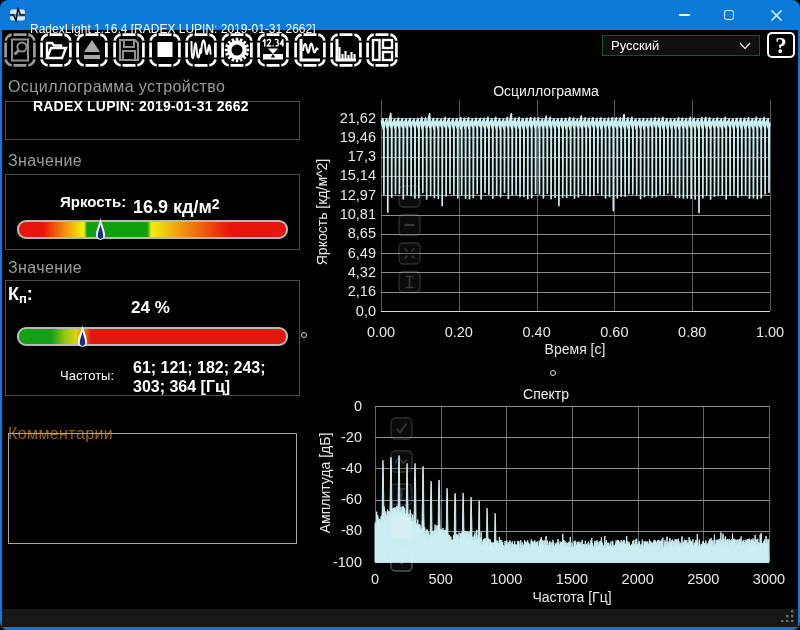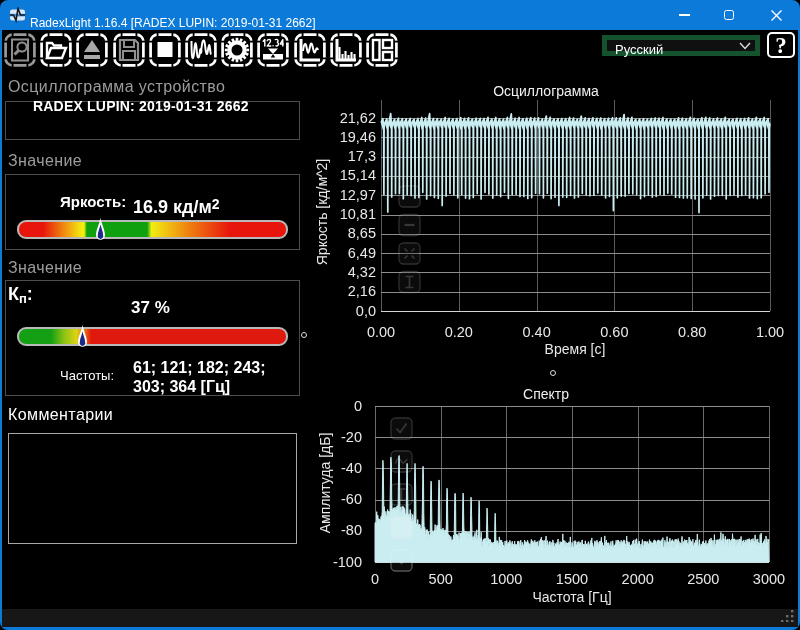--- a/index.html
+++ b/index.html
@@ -1,19 +1,19 @@
 <!DOCTYPE html>
 <html><head><meta charset="utf-8"><style>*{margin:0;padding:0;box-sizing:border-box}body{width:800px;height:630px;background:#000;font-family:"Liberation Sans",sans-serif;position:relative;overflow:hidden}.abs{position:absolute}</style></head><body>
 <div class="abs" style="left:0;top:0;width:800px;height:30px;background:#0c7ad8;border-radius:8px 8px 0 0"></div>
 <svg class="abs" style="left:9px;top:7px" width="17" height="16" viewBox="0 0 17 16">
     <rect x="1" y="2.5" width="15" height="11" rx="2.5" fill="#d9e8f9"></rect>
     <rect x="1" y="6.8" width="15" height="2.6" fill="#4a8fd4"></rect>
     <path d="M1,8 L4.5,8 L7,13.5 L9,1.5 L11.5,8 L16,8" fill="none" stroke="#141a22" stroke-width="1.6"></path>
   </svg>
-<div class="abs" style="left:30px;top:16px;font-size:12px;color:#fff">RadexLight 1.16.4 [RADEX LUPIN: 2019-01-31 2662]</div>
+<div class="abs" style="left:30px;top:22px;font-size:12px;color:#fff">RadexLight 1.16.4 [RADEX LUPIN: 2019-01-31 2662]</div>
 <div class="abs" style="left:679px;top:14px;width:11px;height:1.6px;background:#fff"></div>
 <div class="abs" style="left:724px;top:10px;width:10px;height:10px;border:1.6px solid #fff;border-radius:2.5px"></div>
 <svg class="abs" style="left:771px;top:10px" width="11" height="11" viewBox="0 0 11 11">
     <path d="M0.5,0.5 L10.5,10.5 M10.5,0.5 L0.5,10.5" stroke="#fff" stroke-width="1.4"></path>
   </svg>
 <svg style="position:absolute;left:4px;top:33px" width="32" height="34" viewBox="0 0 32 34">
     <rect x="1.6" y="1.6" width="28.8" height="30.8" rx="7" fill="none" stroke="#9a9a9a" stroke-width="2.7"></rect>
     <rect x="7.7" y="0" width="1.8" height="5.0" fill="#000"></rect>
     <rect x="22.5" y="0" width="1.8" height="5.0" fill="#000"></rect>
     <rect x="7.7" y="29.0" width="1.8" height="5.0" fill="#000"></rect>
@@ -177,49 +177,49 @@
     <rect x="7.7" y="29.0" width="1.8" height="5.0" fill="#000"></rect>
     <rect x="22.5" y="29.0" width="1.8" height="5.0" fill="#000"></rect>
     <rect x="0" y="7.7" width="5.0" height="1.8" fill="#000"></rect>
     <rect x="27.0" y="7.7" width="5.0" height="1.8" fill="#000"></rect>
     <rect x="0" y="24.5" width="5.0" height="1.8" fill="#000"></rect>
     <rect x="27.0" y="24.5" width="5.0" height="1.8" fill="#000"></rect>
     <rect x="7" y="7" width="6.5" height="20" fill="none" stroke="#fff" stroke-width="2.4"></rect>
     <rect x="17" y="7" width="9" height="8" fill="none" stroke="#fff" stroke-width="2.4"></rect>
     <rect x="17" y="19" width="9" height="8" fill="none" stroke="#fff" stroke-width="2.4"></rect>
   </svg>
-<div class="abs" style="left:602px;top:35px;width:158px;height:21px;background:#101010;border:5px solid #14532d;color:#fff;font-size:13px;line-height:19px;padding-left:8px">Русский</div>
+<div class="abs" style="left:602px;top:35px;width:158px;height:21px;background:#101010;border:1px solid #14532d;color:#fff;font-size:13px;line-height:19px;padding-left:8px">Русский</div>
 <svg class="abs" style="left:739px;top:42px" width="12" height="8" viewBox="0 0 12 8">
     <path d="M1,1 L6,6.5 L11,1" stroke="#ddd" stroke-width="1.4" fill="none"></path>
   </svg>
 <div class="abs" style="left:767px;top:32px;width:28px;height:26px;border:2px solid #fff;border-radius:5px;color:#fff;font-size:23px;font-weight:bold;font-family:'Liberation Serif',serif;text-align:center;line-height:24px">?</div>
 <div class="abs" style="left:8px;top:78px;font-size:16px;letter-spacing:0.4px;color:#9c9c9c">Осциллограмма устройство</div>
 <div class="abs" style="left:5px;top:101px;width:295px;height:39px;border:1px solid #4d4d4d"></div>
 <div class="abs" style="left:33px;top:98px;font-size:14px;font-weight:bold;color:#fff;letter-spacing:0.2px">RADEX LUPIN: 2019-01-31 2662</div>
 <div class="abs" style="left:8px;top:152px;font-size:16px;letter-spacing:0.4px;color:#9c9c9c">Значение</div>
 <div class="abs" style="left:5px;top:174px;width:295px;height:76px;border:1px solid #4d4d4d"></div>
 <div class="abs" style="left:60px;top:193px;font-size:15px;font-weight:bold;color:#fff">Яркость:</div>
 <div class="abs" style="left:133px;top:196px;font-size:18px;font-weight:bold;color:#fff">16.9 кд/м<span style="font-size:14px;vertical-align:4px">2</span></div>
 <div class="abs" style="left:17px;top:220px;width:271px;height:19px;border-radius:9px;border:2px solid #b9b9b9;background:linear-gradient(to right, #e8150c 0%, #e8150c 9%, #ef7e10 16%, #f2ee11 23.6%, #f2ee11 24.4%, #0fa00f 25.4%, #0fa00f 48%, #f2ee11 49.6%, #ef8d10 62%, #e8150c 79%, #e8150c 100%)"></div>
 <svg style="position:absolute;left:93.5px;top:217px" width="13" height="26" viewBox="0 0 13 26">
     <path d="M6.5,1 C7.6,7 11,13 11,18.2 A4.5,4.5 0 1 1 2,18.2 C2,13 5.4,7 6.5,1 Z" fill="#fff"></path>
     <path d="M6.5,7.5 C7.2,11 9.2,14.8 9.2,18.4 A2.8,2.8 0 1 1 3.8,18.4 C3.8,14.8 5.8,11 6.5,7.5 Z" fill="#1b2a85"></path>
   </svg>
 <div class="abs" style="left:8px;top:259px;font-size:16px;letter-spacing:0.4px;color:#9c9c9c">Значение</div>
 <div class="abs" style="left:5px;top:280px;width:295px;height:116px;border:1px solid #4d4d4d"></div>
 <div class="abs" style="left:8px;top:284px;font-size:18px;font-weight:bold;color:#fff">К<span style="font-size:13px;vertical-align:-3px">п</span>:</div>
-<div class="abs" style="left:131px;top:298px;font-size:17px;font-weight:bold;color:#fff">37 %</div>
+<div class="abs" style="left:131px;top:298px;font-size:17px;font-weight:bold;color:#fff">24 %</div>
 <div class="abs" style="left:17px;top:327px;width:271px;height:19px;border-radius:9px;border:2px solid #b9b9b9;background:linear-gradient(to right, #14a014 0%, #14a014 12%, #8fc313 17%, #ddd314 21.5%, #e87a10 24.5%, #e0190e 27%, #e0190e 100%)"></div>
 <svg style="position:absolute;left:75.5px;top:324px" width="13" height="26" viewBox="0 0 13 26">
     <path d="M6.5,1 C7.6,7 11,13 11,18.2 A4.5,4.5 0 1 1 2,18.2 C2,13 5.4,7 6.5,1 Z" fill="#fff"></path>
     <path d="M6.5,7.5 C7.2,11 9.2,14.8 9.2,18.4 A2.8,2.8 0 1 1 3.8,18.4 C3.8,14.8 5.8,11 6.5,7.5 Z" fill="#1b2a85"></path>
   </svg>
 <div class="abs" style="left:60px;top:368px;font-size:13px;font-weight:normal;color:#fff">Частоты:</div>
 <div class="abs" style="left:133px;top:359px;font-size:16px;font-weight:bold;color:#fff;line-height:18.5px">61; 121; 182; 243;<br>303; 364 [Гц]</div>
-<div class="abs" style="left:8px;top:406px;font-size:16px;letter-spacing:0.4px;color:#ffffff">Комментарии</div>
+<div class="abs" style="left:8px;top:425px;font-size:16px;letter-spacing:0.4px;color:#a16207">Комментарии</div>
 <div class="abs" style="left:8px;top:433px;width:289px;height:111px;border:1px solid #a8a8a8"></div>
 <div class="abs" style="left:301px;top:331.5px;width:6px;height:6px;border:1.4px solid #ddd;border-radius:50%"></div>
 <div class="abs" style="left:550px;top:369.5px;width:6px;height:6px;border:1.4px solid #ddd;border-radius:50%"></div>
 <svg style="position:absolute;left:305px;top:75px" width="495" height="290" viewBox="0 0 495 290" font-family="Liberation Sans, sans-serif">
     <path d="M76.5,25 V236" stroke="#5a5a5a" stroke-width="1" shape-rendering="crispEdges"></path>
     <path d="M154.5,25 V236" stroke="#5a5a5a" stroke-width="1" shape-rendering="crispEdges"></path>
     <path d="M232.5,25 V236" stroke="#5a5a5a" stroke-width="1" shape-rendering="crispEdges"></path>
     <path d="M309.5,25 V236" stroke="#5a5a5a" stroke-width="1" shape-rendering="crispEdges"></path>
     <path d="M387.5,25 V236" stroke="#5a5a5a" stroke-width="1" shape-rendering="crispEdges"></path>
     <path d="M465.5,25 V236" stroke="#5a5a5a" stroke-width="1" shape-rendering="crispEdges"></path>

